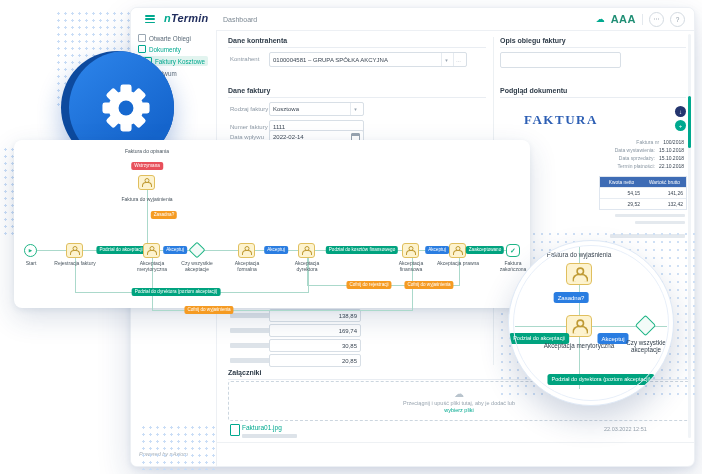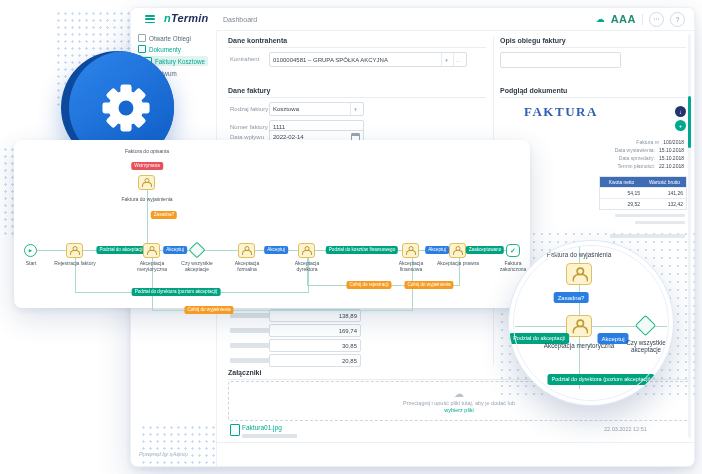--- a/index.html
+++ b/index.html
@@ -207,21 +207,21 @@
     <div class="fdate" style="left:473px;top:418px;">22.03.2022 12:51</div>
     <div style="position:absolute;left:85px;top:434px;width:478px;height:1px;background:#eef1f4;"></div>
     <div class="powered" style="left:8px;top:443px;">Powered by nAxiom</div>
 
     <div class="sec" style="left:369px;top:29px;width:186px;">Opis obiegu faktury</div>
     <div class="inp" style="left:369px;top:44px;width:121px;height:16px;">
         <span class="grow"></span>
       </div>
 
     <div class="sec" style="left:369px;top:79px;width:186px;">Podgląd dokumentu</div>
-    <div class="fakt" style="left:393px;top:96px;">FAKTURA</div>
+    <div class="fakt" style="left:393px;top:104px;">FAKTURA</div>
     <div class="pvcir" style="left:544px;top:98px;background:#24356e;">↓</div>
     <div class="pvcir" style="left:544px;top:112px;background:#00a98f;">+</div>
 
     <div class="abs" style="left:430px;top:130px;width:123px;">
       <div class="meta-row">
           <span class="ml">Faktura nr</span>
           <span class="mv">100/2018</span>
         </div>
       <div class="meta-row">
           <span class="ml">Data wystawienia:</span>

